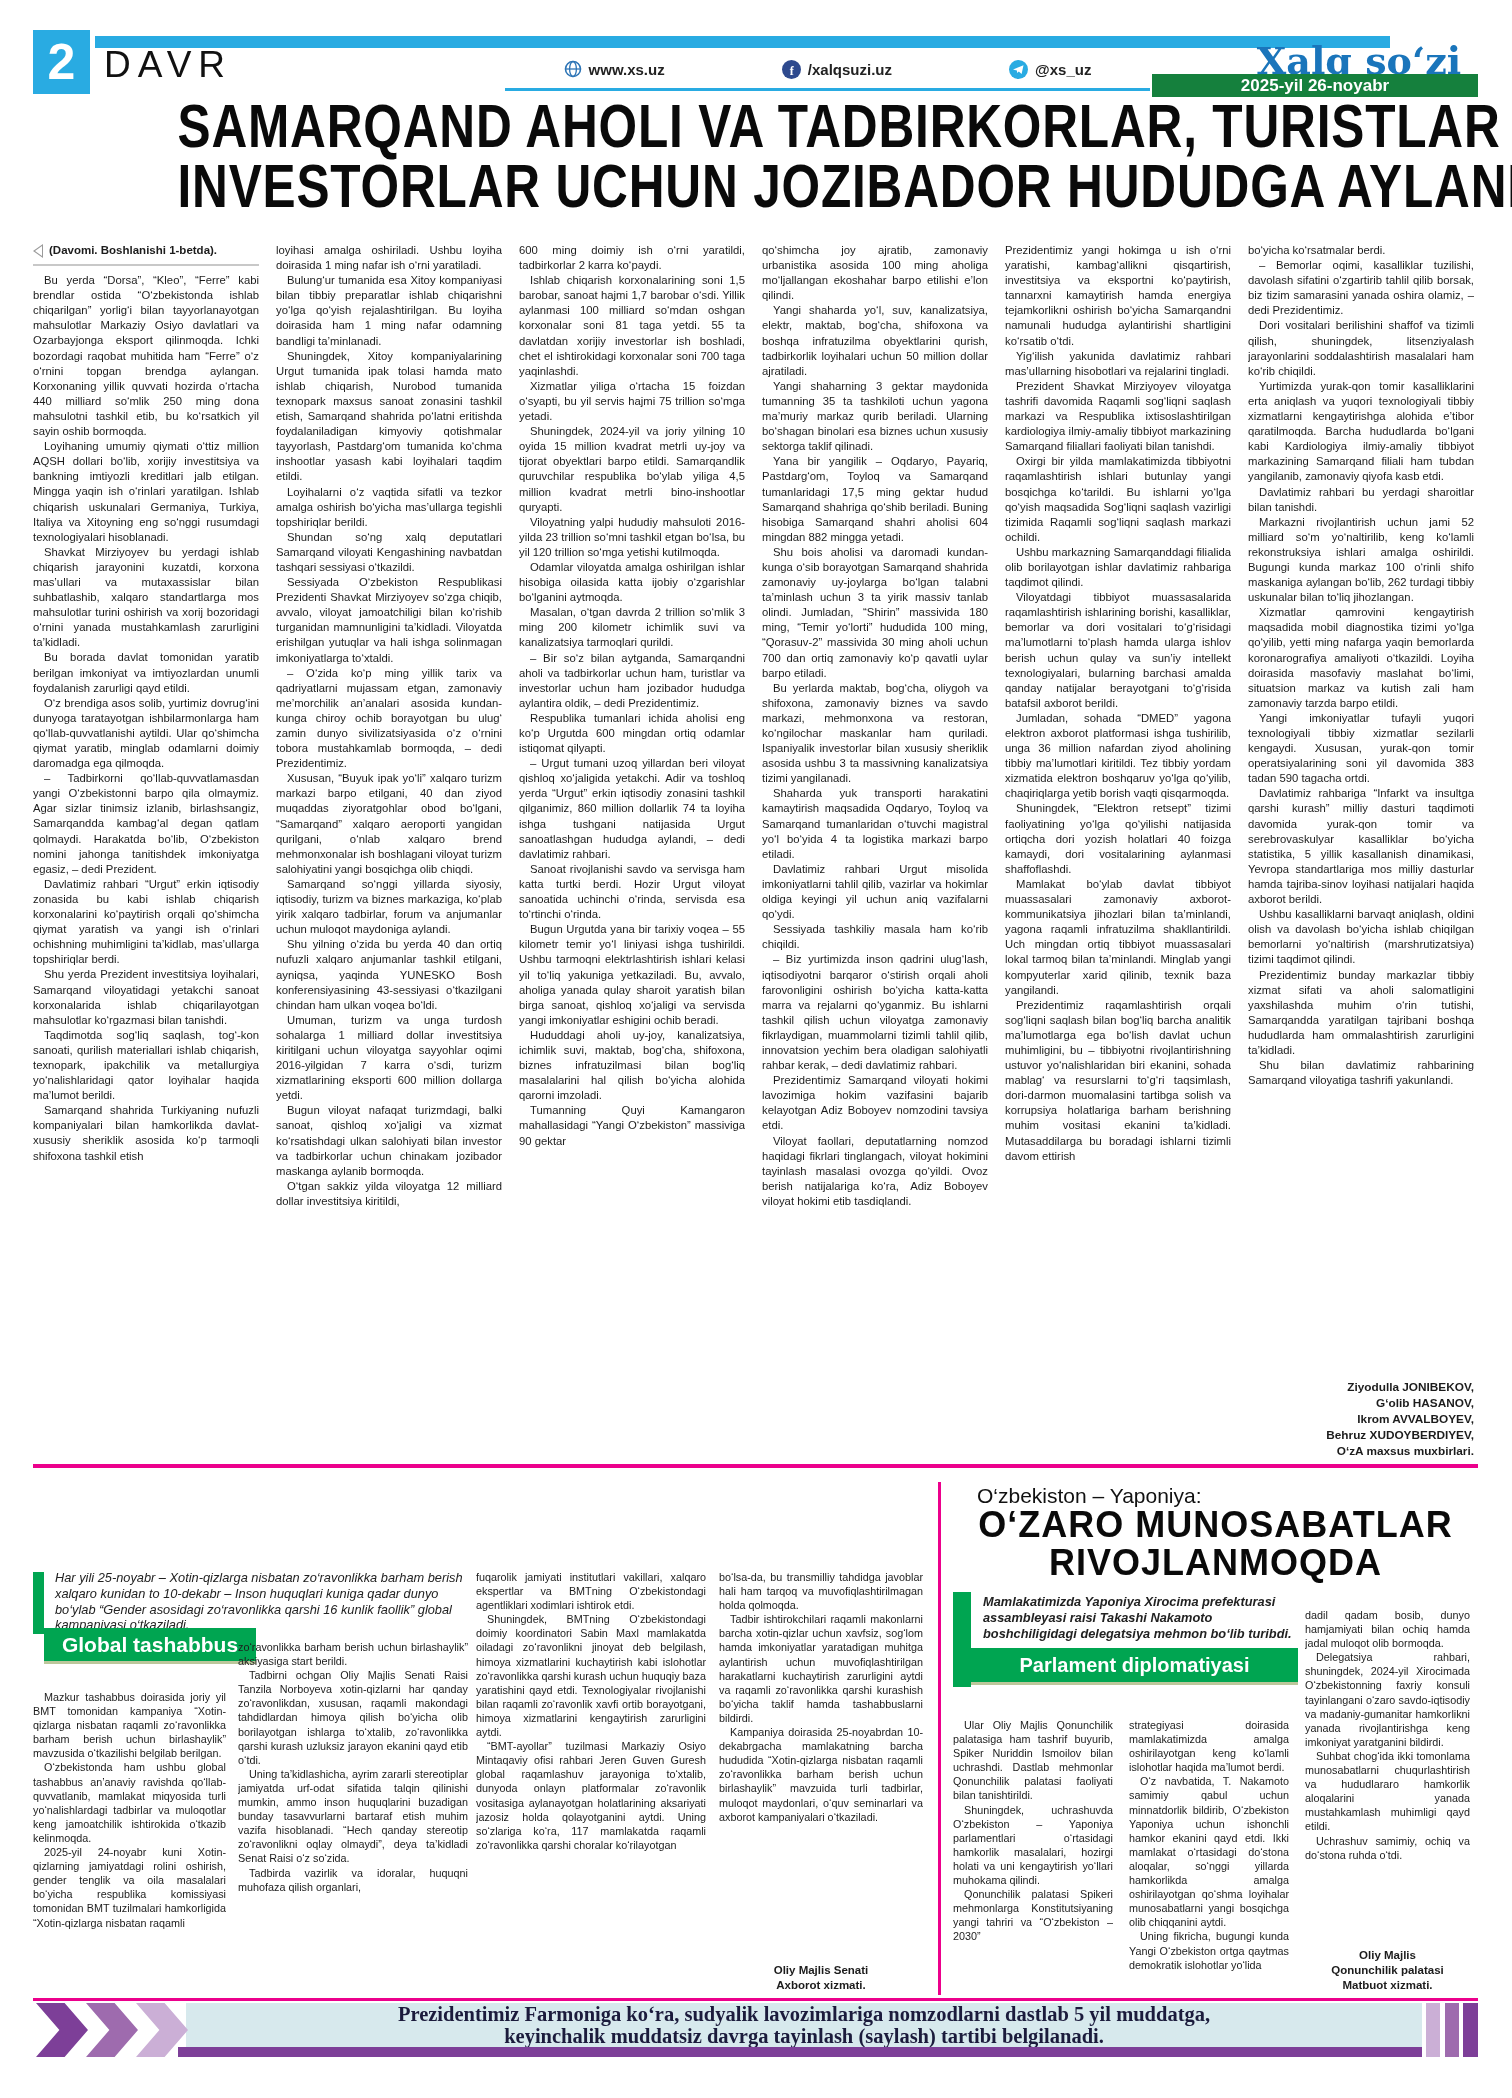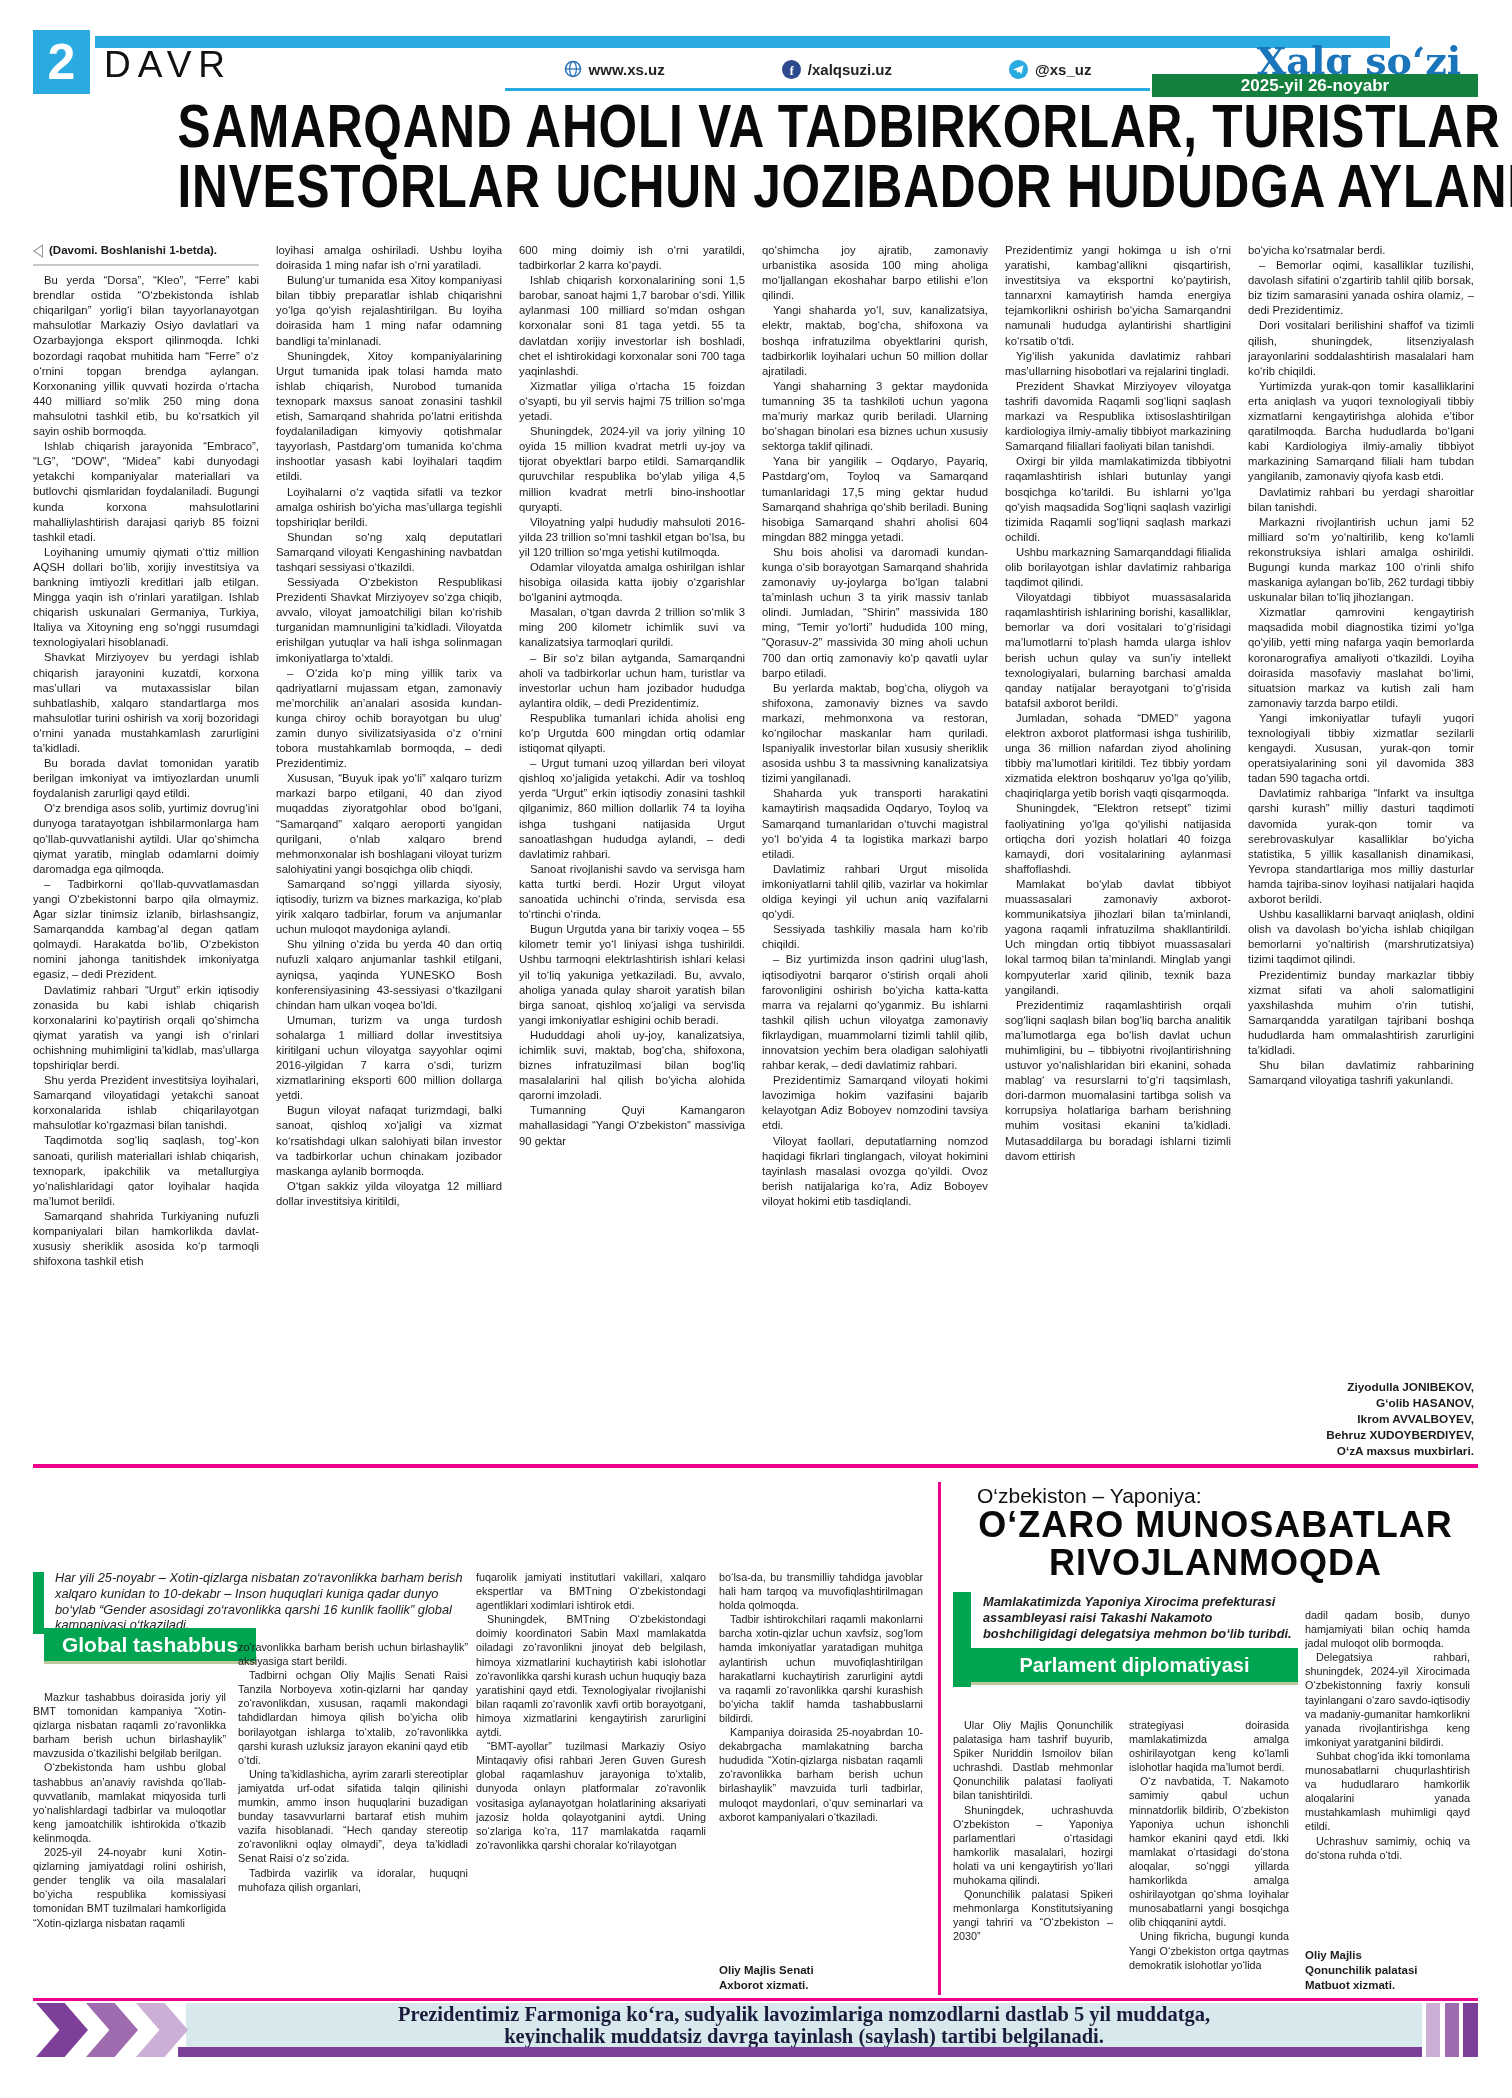--- a/index.html
+++ b/index.html
@@ -52,21 +52,21 @@
   .badge{background:#00a551;color:#fff;font-weight:bold;text-align:center;
          border-bottom:3px solid #bcc79b;}
   .a2badge{position:absolute;left:11px;top:148px;width:212px;height:33px;font-size:21px;line-height:33px;}
   .acol{position:absolute;font-size:10.8px;line-height:14.1px;text-align:justify;overflow:hidden;
         display:flex;flex-direction:column;}
   .a2colA{left:0;top:210px;width:193px;height:303px;}
   .a2colB{left:205px;top:160px;width:230px;height:353px;}
   .a2colC{left:443px;top:90px;width:230px;height:423px;}
   .a2colD{left:686px;top:90px;width:204px;height:423px;}
   .signoff{margin-top:auto;font-weight:bold;font-size:11.5px;line-height:15px;}
-  .signoff p{text-align:left;text-indent:0;margin:0;}
+  .signoff p{text-align:center;text-indent:0;margin:0;}
   
   .art3{position:absolute;left:953px;top:1480px;width:525px;height:515px;}
   .kicker{position:absolute;left:24px;top:4px;font-size:21px;color:#111;}
   .a3head{position:absolute;left:0;top:26px;width:100%;text-align:center;font-weight:700;color:#0a0a0a;}
   .a3head div{font-size:36px;line-height:38px;letter-spacing:1px;white-space:nowrap;}
   .a3bar{left:0;top:112px;width:18px;height:95px;}
   .a3intro{position:absolute;left:30px;top:114px;width:315px;font-weight:600;}
   .a3badge{position:absolute;left:18px;top:168px;width:327px;height:34px;font-size:20px;line-height:34px;}
   .a3colA{left:0;top:238px;width:160px;height:275px;}
   .a3colB{left:176px;top:238px;width:160px;height:275px;}
@@ -133,21 +133,20 @@
   </div>
 
   <div class="maincols">
     <div class="mcol">
       <div class="davomi">
         <span class="tri"></span>
         <span>(Davomi. Boshlanishi 1-betda).</span>
       </div>
       <div>
           <p>Bu yerda “Dorsa”, “Kleo”, “Ferre” kabi brendlar ostida “O‘zbekistonda ishlab chiqarilgan” yorlig‘i bilan tayyorlanayotgan mahsulotlar Markaziy Osiyo davlatlari va Ozarbayjonga eksport qilinmoqda. Ichki bozordagi raqobat muhitida ham “Ferre” o‘z o‘rnini topgan brendga aylangan. Korxonaning yillik quvvati hozirda o‘rtacha 440 milliard so‘mlik 250 ming dona mahsulotni tashkil etib, bu ko‘rsatkich yil sayin oshib bormoqda.</p>
-          <p>Ishlab chiqarish jarayonida “Embraco”, “LG”, “DOW”, “Midea” kabi dunyodagi yetakchi kompaniyalar materiallari va butlovchi qismlaridan foydalaniladi. Bugungi kunda korxona mahsulotlarini mahalliylashtirish darajasi qariyb 85 foizni tashkil etadi.</p>
           <p>Loyihaning umumiy qiymati o‘ttiz million AQSH dollari bo‘lib, xorijiy investitsiya va bankning imtiyozli kreditlari jalb etilgan. Mingga yaqin ish o‘rinlari yaratilgan. Ishlab chiqarish uskunalari Germaniya, Turkiya, Italiya va Xitoyning eng so‘nggi rusumdagi texnologiyalari hisoblanadi.</p>
           <p>Shavkat Mirziyoyev bu yerdagi ishlab chiqarish jarayonini kuzatdi, korxona mas’ullari va mutaxassislar bilan suhbatlashib, xalqaro standartlarga mos mahsulotlar turini oshirish va xorij bozoridagi o‘rnini yanada mustahkamlash zarurligini ta’kidladi.</p>
           <p>Bu borada davlat tomonidan yaratib berilgan imkoniyat va imtiyozlardan unumli foydalanish zarurligi qayd etildi.</p>
           <p>O‘z brendiga asos solib, yurtimiz dovrug‘ini dunyoga taratayotgan ishbilarmonlarga ham qo‘llab-quvvatlanishi aytildi. Ular qo‘shimcha qiymat yaratib, minglab odamlarni doimiy daromadga ega qilmoqda.</p>
           <p>– Tadbirkorni qo‘llab-quvvatlamasdan yangi O‘zbekistonni barpo qila olmaymiz. Agar sizlar tinimsiz izlanib, birlashsangiz, Samarqandda kambag‘al degan qatlam qolmaydi. Harakatda bo‘lib, O‘zbekiston nomini jahonga tanitishdek imkoniyatga egasiz, – dedi Prezident.</p>
           <p>Davlatimiz rahbari “Urgut” erkin iqtisodiy zonasida bu kabi ishlab chiqarish korxonalarini ko‘paytirish orqali qo‘shimcha qiymat yaratish va yangi ish o‘rinlari ochishning muhimligini ta’kidlab, mas’ullarga topshiriqlar berdi.</p>
           <p>Shu yerda Prezident investitsiya loyihalari, Samarqand viloyatidagi yetakchi sanoat korxonalarida ishlab chiqarilayotgan mahsulotlar ko‘rgazmasi bilan tanishdi.</p>
           <p>Taqdimotda sog‘liq saqlash, tog‘-kon sanoati, qurilish materiallari ishlab chiqarish, texnopark, ipakchilik va metallurgiya yo‘nalishlaridagi qator loyihalar haqida ma’lumot berildi.</p>
           <p>Samarqand shahrida Turkiyaning nufuzli kompaniyalari bilan hamkorlikda davlat-xususiy sheriklik asosida ko‘p tarmoqli shifoxona tashkil etish</p>
         </div>

